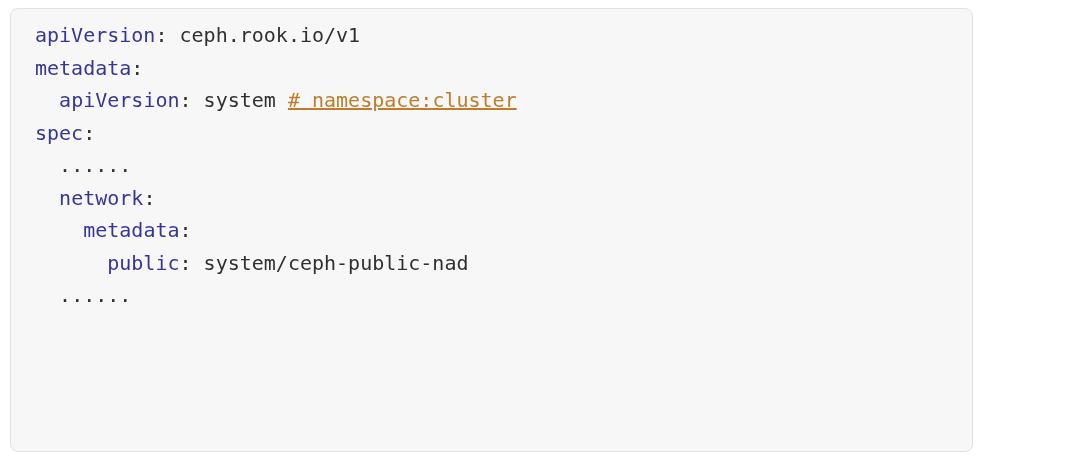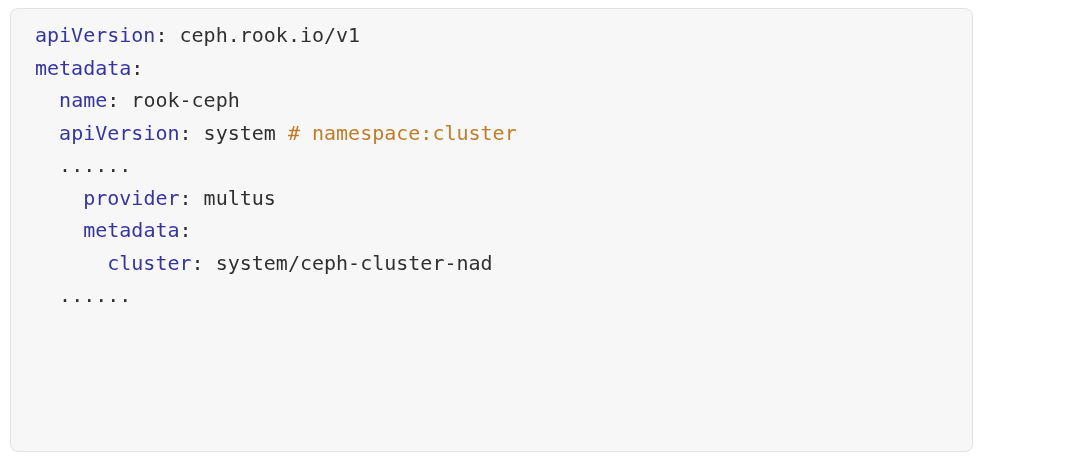--- a/index.html
+++ b/index.html
@@ -28,31 +28,31 @@
     font-size: 20px;
     line-height: 32.5px;
     font-weight: 500;
     letter-spacing: 0;
   }
   .code-line {
     white-space: pre;
     color: var(--cb-text, #303030);
   }
   .seg-key      { color: var(--cb-key, #35359c); }
-  .seg-comment  { color: var(--cb-comment, #bf7d28); }
+  .seg-comment  { color: var(--cb-comment, #bf7d28); text-decoration: underline; }
   .seg-punct, .seg-value, .seg-indent, .seg-ellipsis { color: var(--cb-text, #303030); }
 </style>
 </head>
 <body>
 
 <div class="code-card">
   <div class="code-content">
       <div class="code-line"><span class="seg-key">apiVersion</span><span class="seg-punct">: </span><span class="seg-value">ceph.rook.io/v1</span></div>
       <div class="code-line"><span class="seg-key">metadata</span><span class="seg-punct">:</span></div>
-      <div class="code-line"><span class="seg-indent">  </span><span class="seg-key">name</span><span class="seg-punct">: </span><span class="seg-value">rook-ceph</span></div>
       <div class="code-line"><span class="seg-indent">  </span><span class="seg-key">apiVersion</span><span class="seg-punct">: </span><span class="seg-value">system </span><span class="seg-comment"># namespace:cluster</span></div>
+      <div class="code-line"><span class="seg-key">spec</span><span class="seg-punct">:</span></div>
       <div class="code-line"><span class="seg-indent">  </span><span class="seg-ellipsis">......</span></div>
-      <div class="code-line"><span class="seg-indent">    </span><span class="seg-key">provider</span><span class="seg-punct">: </span><span class="seg-value">multus</span></div>
+      <div class="code-line"><span class="seg-indent">  </span><span class="seg-key">network</span><span class="seg-punct">:</span></div>
       <div class="code-line"><span class="seg-indent">    </span><span class="seg-key">metadata</span><span class="seg-punct">:</span></div>
-      <div class="code-line"><span class="seg-indent">      </span><span class="seg-key">cluster</span><span class="seg-punct">: </span><span class="seg-value">system/ceph-cluster-nad</span></div>
+      <div class="code-line"><span class="seg-indent">      </span><span class="seg-key">public</span><span class="seg-punct">: </span><span class="seg-value">system/ceph-public-nad</span></div>
       <div class="code-line"><span class="seg-indent">  </span><span class="seg-ellipsis">......</span></div>
     </div>
 </div>
 
 </body></html>

